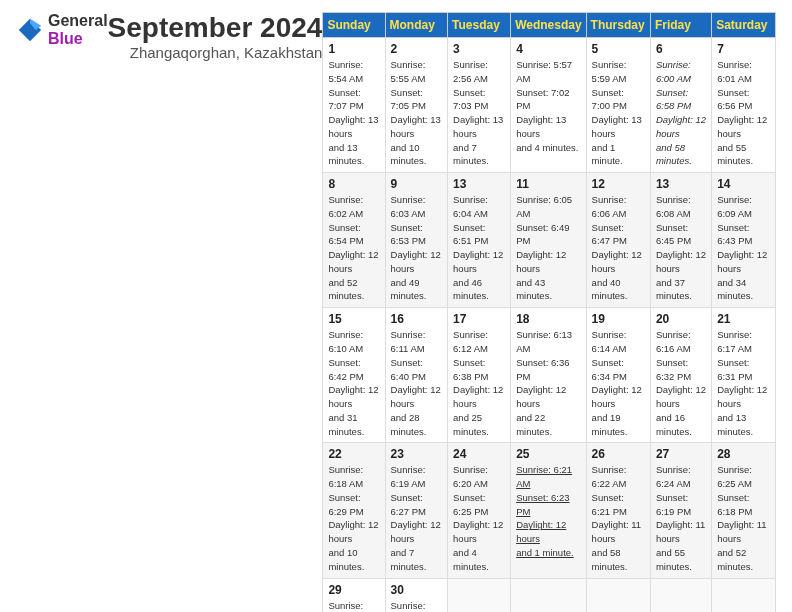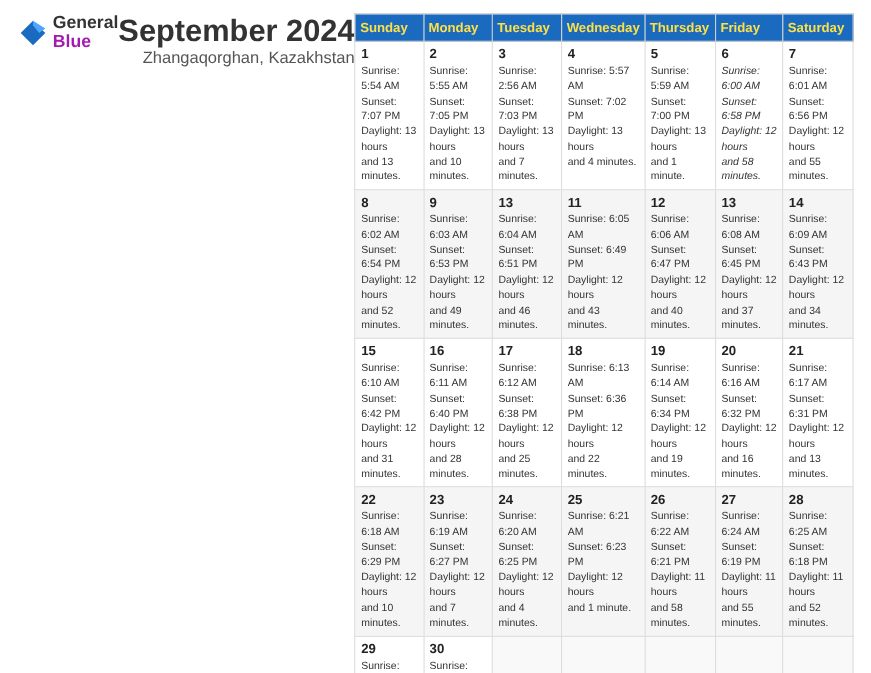--- a/index.html
+++ b/index.html
@@ -290,21 +290,21 @@
           </td>
           <td>
             <span class="day-num">24</span>
             <div class="day-info" style="white-space: pre-line;">Sunrise: 6:20 AM
 Sunset: 6:25 PM
 Daylight: 12 hours
 and 4 minutes.</div>
           </td>
           <td>
             <span class="day-num">25</span>
-            <div class="day-info" style="white-space: pre-line;">Sunrise: 6:21 AM
+            <div class="day-info" style="white-space: pre-line; text-decoration: underline;">Sunrise: 6:21 AM
 Sunset: 6:23 PM
 Daylight: 12 hours
 and 1 minute.</div>
           </td>
           <td>
             <span class="day-num">26</span>
             <div class="day-info" style="white-space: pre-line;">Sunrise: 6:22 AM
 Sunset: 6:21 PM
 Daylight: 11 hours
 and 58 minutes.</div>

